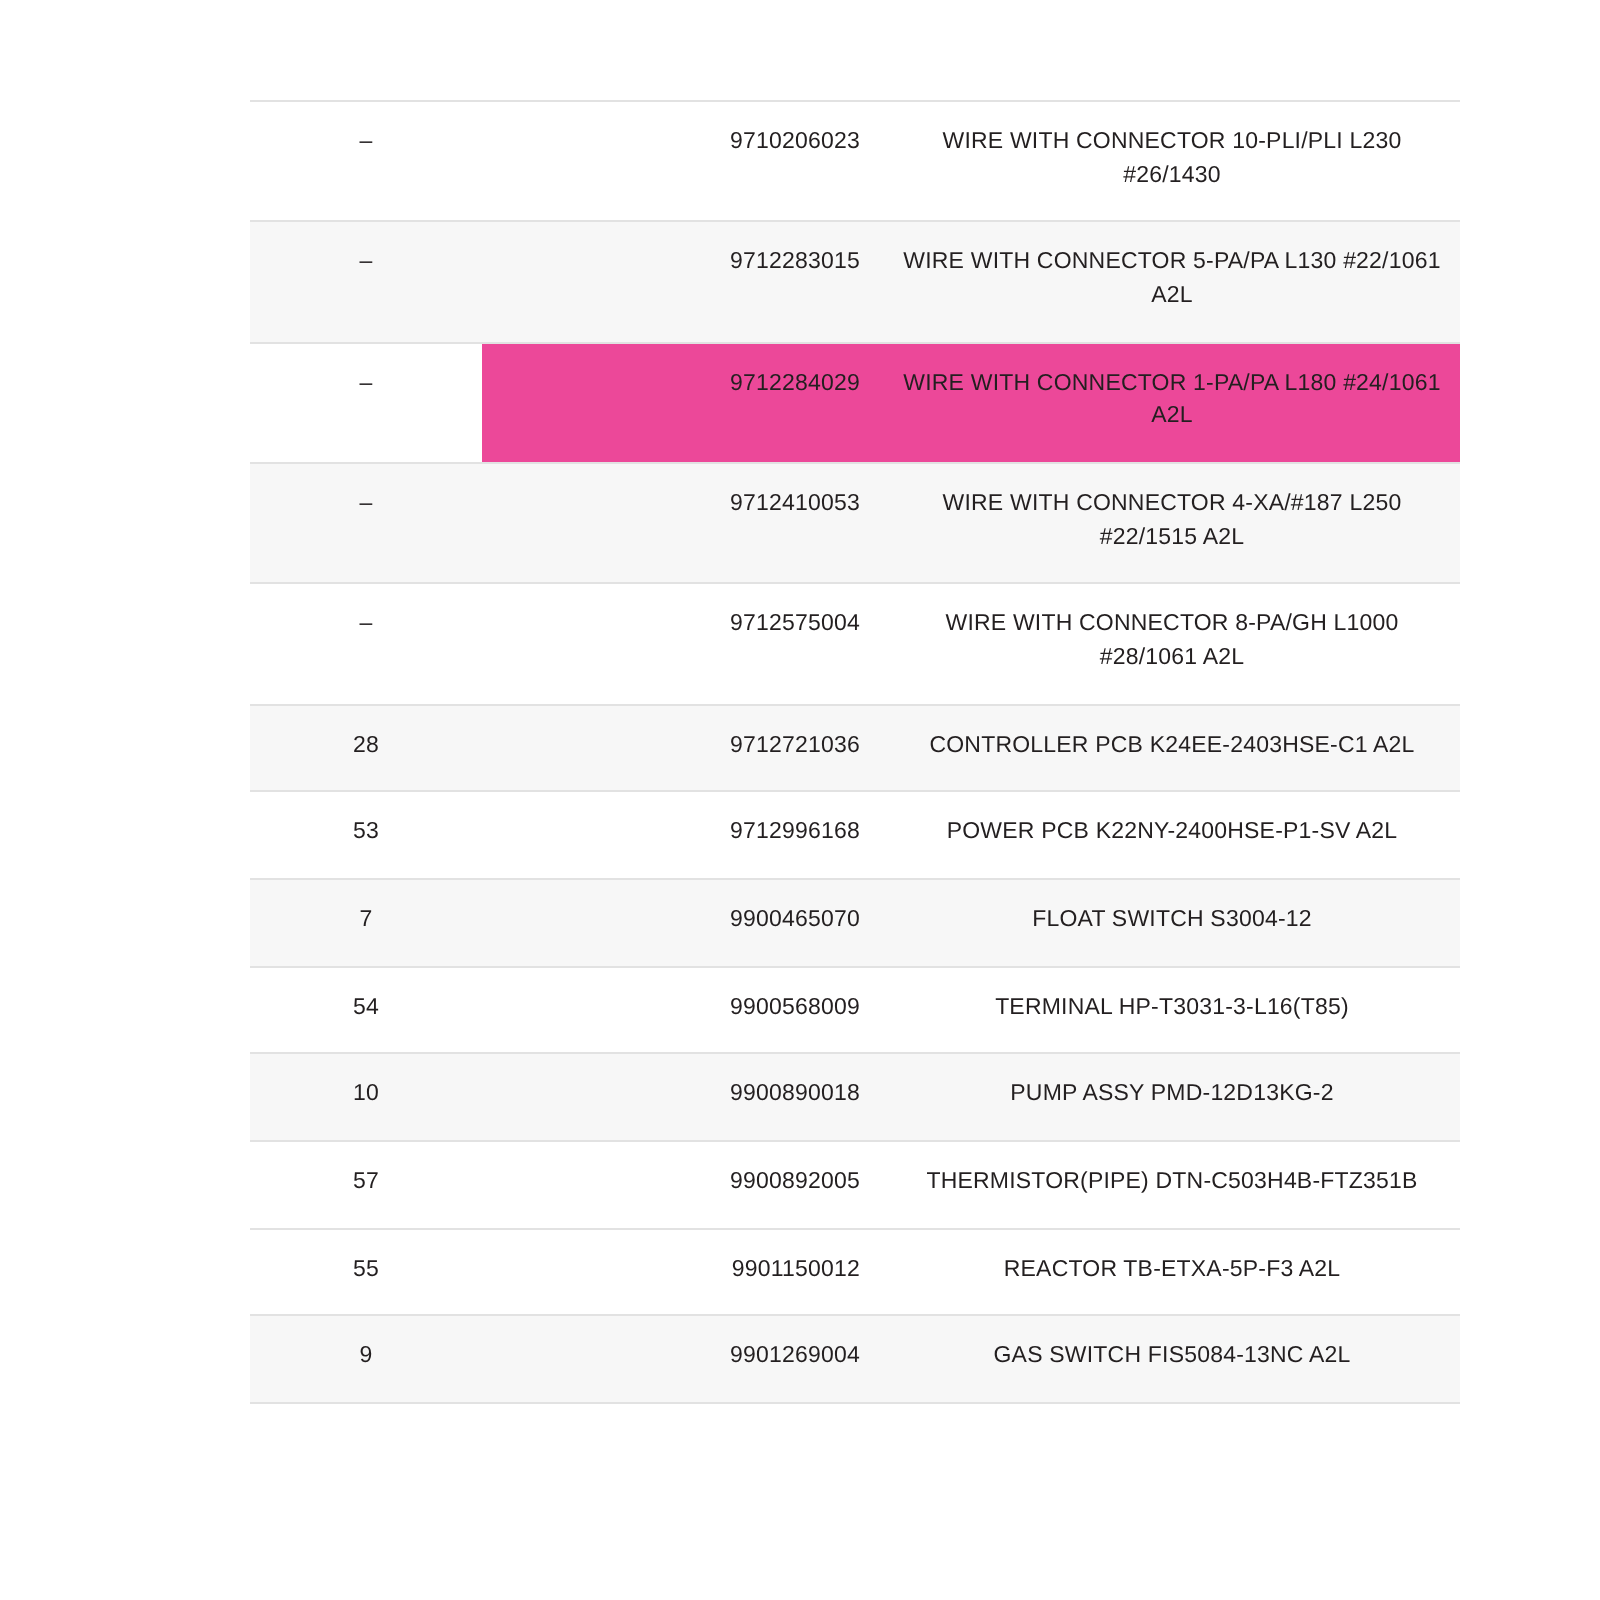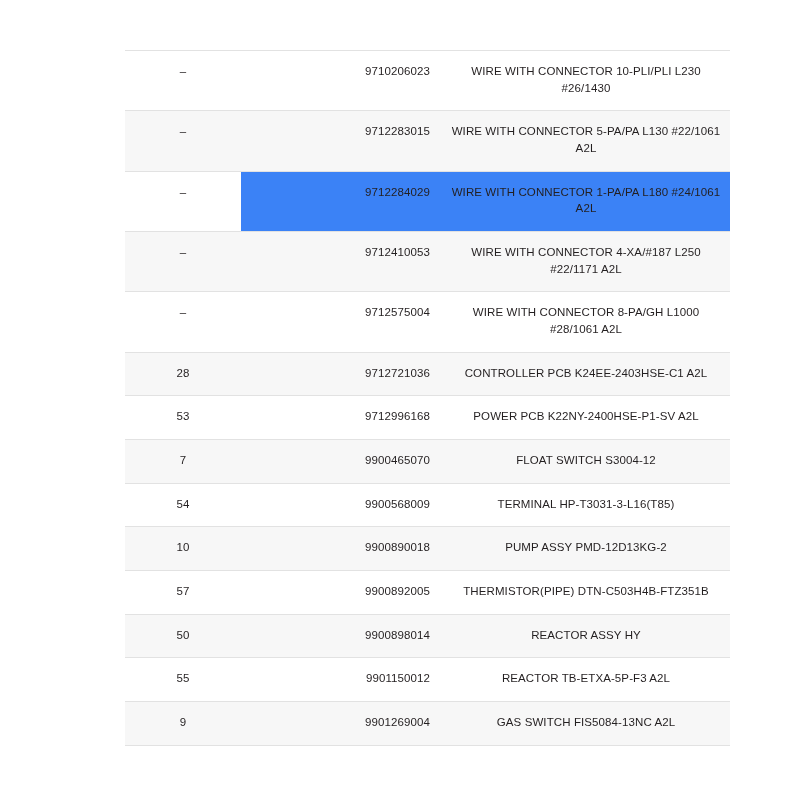--- a/index.html
+++ b/index.html
@@ -50,21 +50,21 @@
     text-align: right;
     padding-left: 14px !important;
   }
   .col-desc {
     width: 272px;
     text-align: center;
     padding-left: 12px !important;
   }
   .hl .col-part,
   .hl .col-desc {
-    background: #3b82f6;
+    background: #ec4899;
   }
   .desc-line {
     display: block;
   }
 </style>
 </head>
 <body>
 
 <div id="page">
   <table class="parts-table">
@@ -91,21 +91,21 @@
           <td class="col-desc">
             <span class="desc-line">WIRE WITH CONNECTOR 1-PA/PA L180 #24/1061</span>
             <span class="desc-line">A2L</span>
           </td>
         </tr>
         <tr class="alt">
           <td class="col-ref">–</td>
           <td class="col-part">9712410053</td>
           <td class="col-desc">
             <span class="desc-line">WIRE WITH CONNECTOR 4-XA/#187 L250</span>
-            <span class="desc-line">#22/1171 A2L</span>
+            <span class="desc-line">#22/1515 A2L</span>
           </td>
         </tr>
         <tr>
           <td class="col-ref">–</td>
           <td class="col-part">9712575004</td>
           <td class="col-desc">
             <span class="desc-line">WIRE WITH CONNECTOR 8-PA/GH L1000</span>
             <span class="desc-line">#28/1061 A2L</span>
           </td>
         </tr>
@@ -144,27 +144,20 @@
             <span class="desc-line">PUMP ASSY PMD-12D13KG-2</span>
           </td>
         </tr>
         <tr>
           <td class="col-ref">57</td>
           <td class="col-part">9900892005</td>
           <td class="col-desc">
             <span class="desc-line">THERMISTOR(PIPE) DTN-C503H4B-FTZ351B</span>
           </td>
         </tr>
-        <tr class="alt">
-          <td class="col-ref">50</td>
-          <td class="col-part">9900898014</td>
-          <td class="col-desc">
-            <span class="desc-line">REACTOR ASSY HY</span>
-          </td>
-        </tr>
         <tr>
           <td class="col-ref">55</td>
           <td class="col-part">9901150012</td>
           <td class="col-desc">
             <span class="desc-line">REACTOR TB-ETXA-5P-F3 A2L</span>
           </td>
         </tr>
         <tr class="alt">
           <td class="col-ref">9</td>
           <td class="col-part">9901269004</td>

